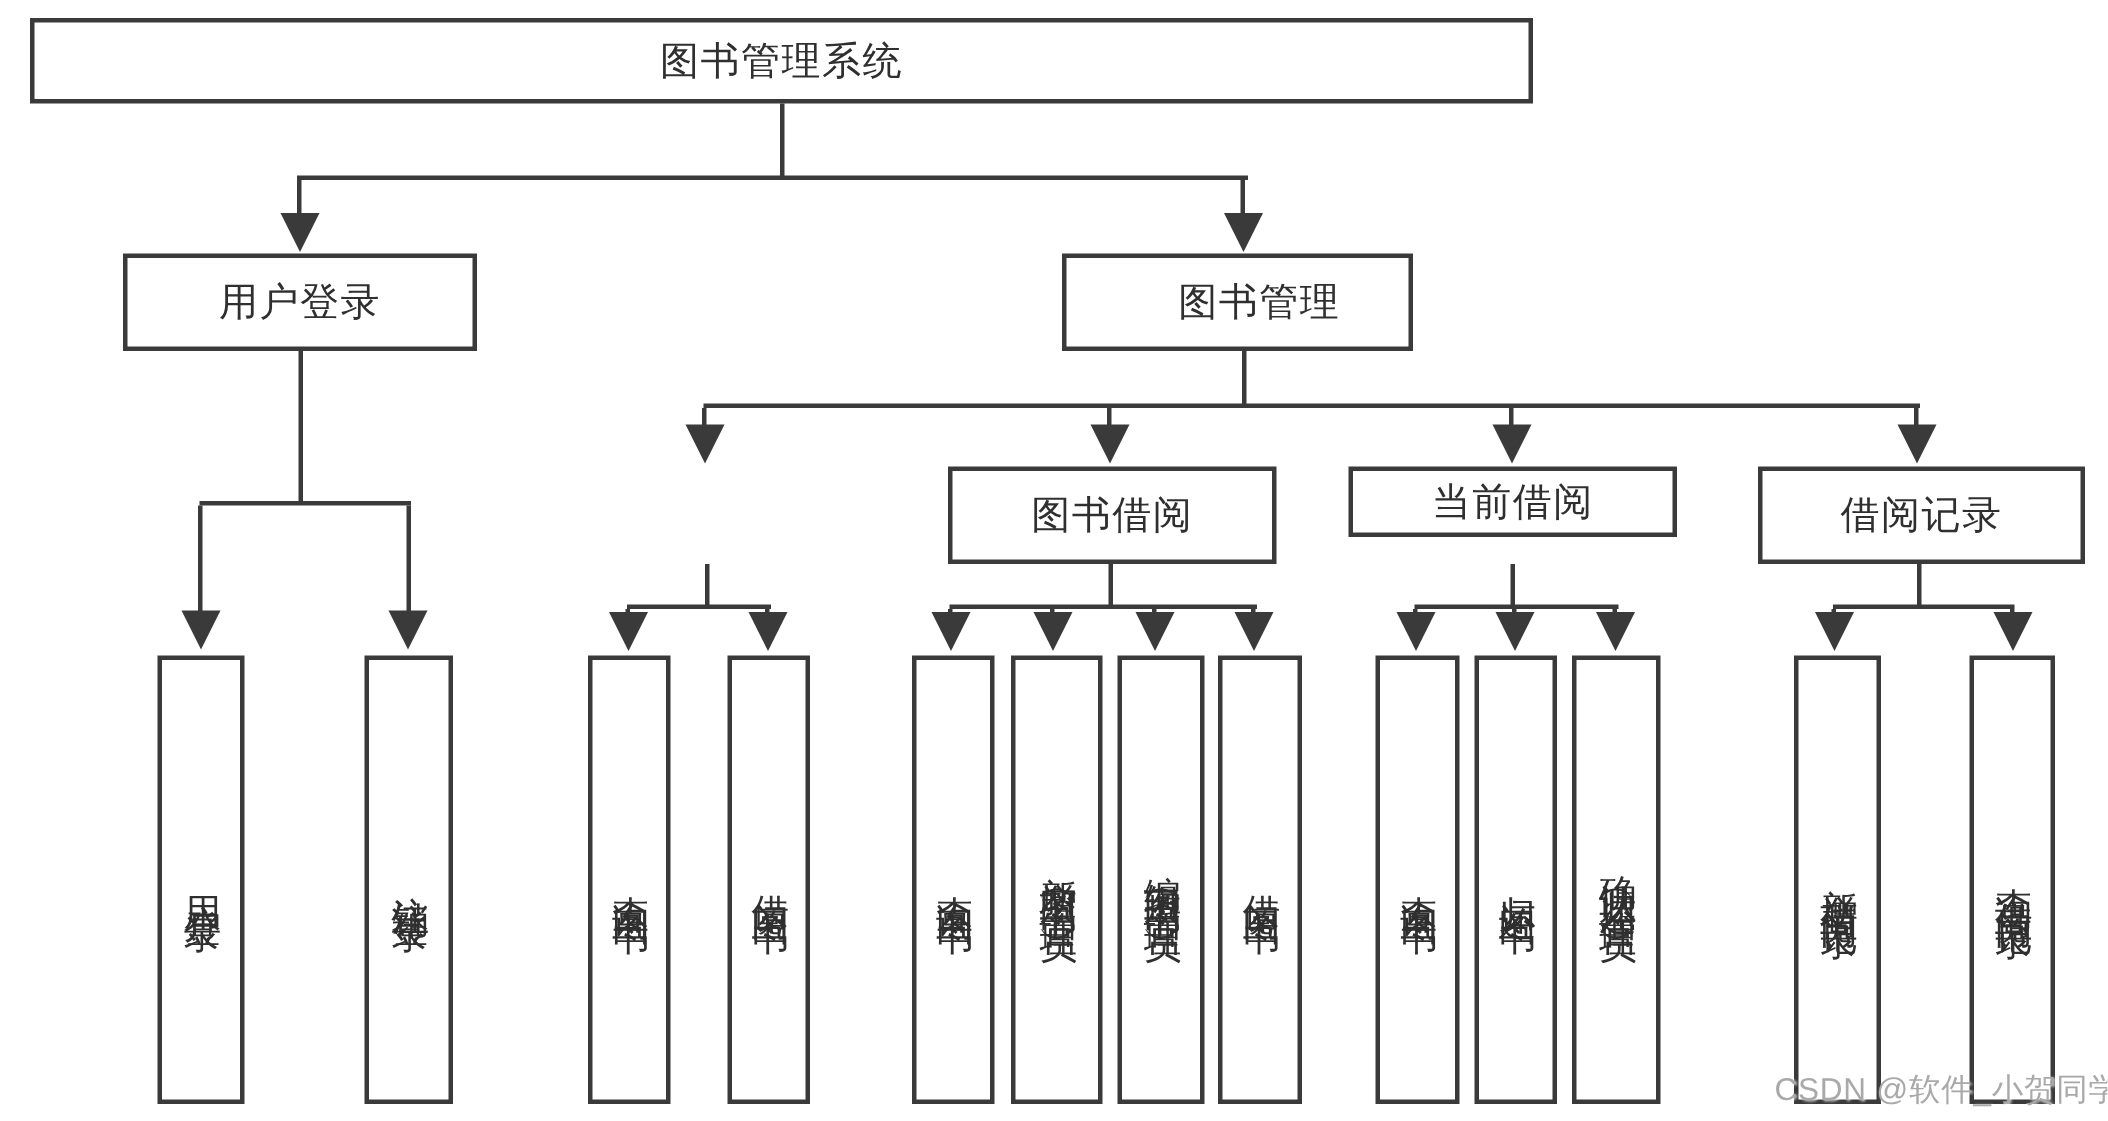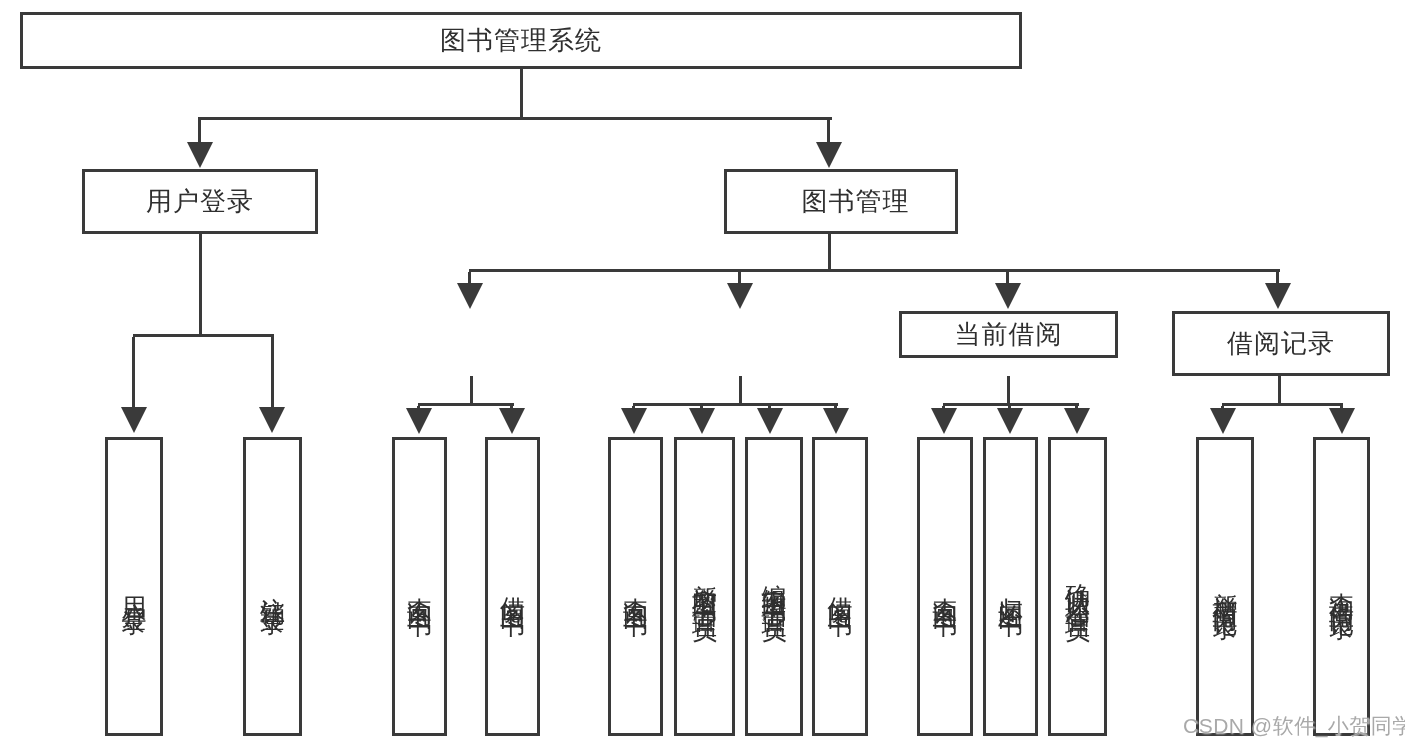--- a/index.html
+++ b/index.html
@@ -42,21 +42,21 @@
     <div class="ln" style="left:198px;top:117px;width:634px;height:3px;"></div>
     <div class="ln" style="left:198px;top:119px;width:3px;height:26px;"></div>
     <div class="arr" style="left:187px;top:142px;"></div>
     <div class="ln" style="left:827px;top:119px;width:3px;height:26px;"></div>
     <div class="arr" style="left:816px;top:142px;"></div>
   </div>
 
   <div class="box" style="left:82px;top:169px;width:236px;height:65px;">
     <span class="hlabel">用户登录</span>
   </div>
-  <div class="box" style="left:724px;top:169px;width:234px;height:65px;padding-left:29px;">
+  <div class="box" style="left:708px;top:169px;width:234px;height:65px;padding-left:29px;">
     <span class="hlabel">图书管理</span>
   </div>
 
   <div>
     <div class="ln" style="left:199px;top:234px;width:3px;height:102px;"></div>
     <div class="ln" style="left:133px;top:334px;width:141px;height:3px;"></div>
     <div class="ln" style="left:132px;top:337px;width:3px;height:71px;"></div>
     <div class="arr" style="left:121px;top:407px;"></div>
     <div class="ln" style="left:271px;top:337px;width:3px;height:71px;"></div>
     <div class="arr" style="left:259px;top:407px;"></div>
@@ -68,20 +68,23 @@
     <div class="ln" style="left:468px;top:272px;width:3px;height:12px;"></div>
     <div class="arr" style="left:457px;top:283px;"></div>
     <div class="ln" style="left:738px;top:272px;width:3px;height:12px;"></div>
     <div class="arr" style="left:727px;top:283px;"></div>
     <div class="ln" style="left:1006px;top:272px;width:3px;height:12px;"></div>
     <div class="arr" style="left:995px;top:283px;"></div>
     <div class="ln" style="left:1276px;top:272px;width:3px;height:12px;"></div>
     <div class="arr" style="left:1265px;top:283px;"></div>
   </div>
 
+  <div class="box" style="left:632px;top:311px;width:219px;height:65px;">
+    <span class="hlabel">图书借阅</span>
+  </div>
   <div class="box" style="left:899px;top:311px;width:219px;height:47px;">
     <span class="hlabel">当前借阅</span>
   </div>
   <div class="box" style="left:1172px;top:311px;width:218px;height:65px;">
     <span class="hlabel">借阅记录</span>
   </div>
 
   <div>
     <div class="ln" style="left:470px;top:376px;width:3px;height:30px;"></div>
     <div class="ln" style="left:418px;top:403px;width:96px;height:3px;"></div>

